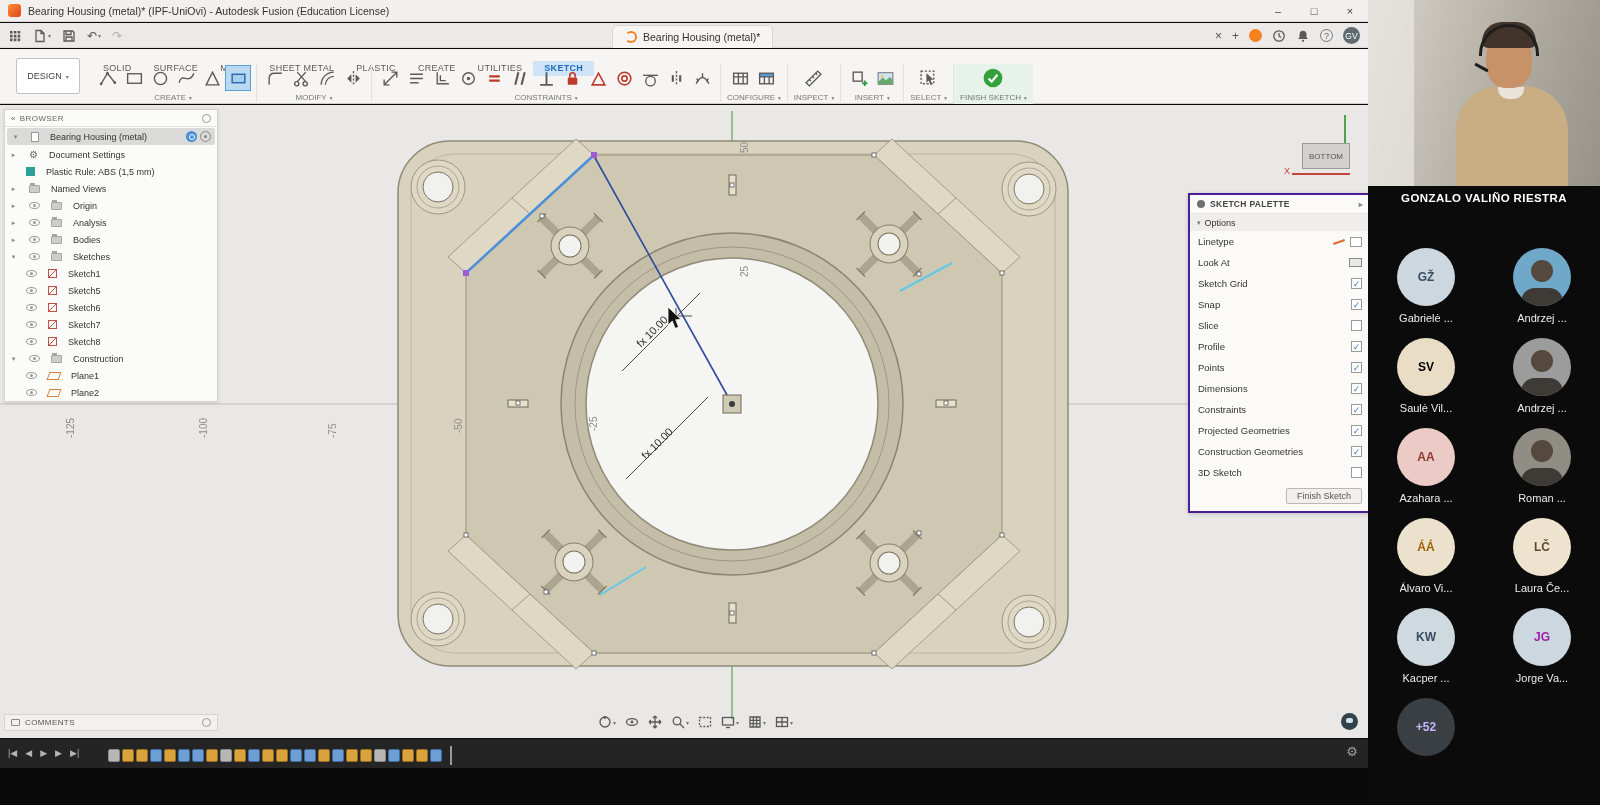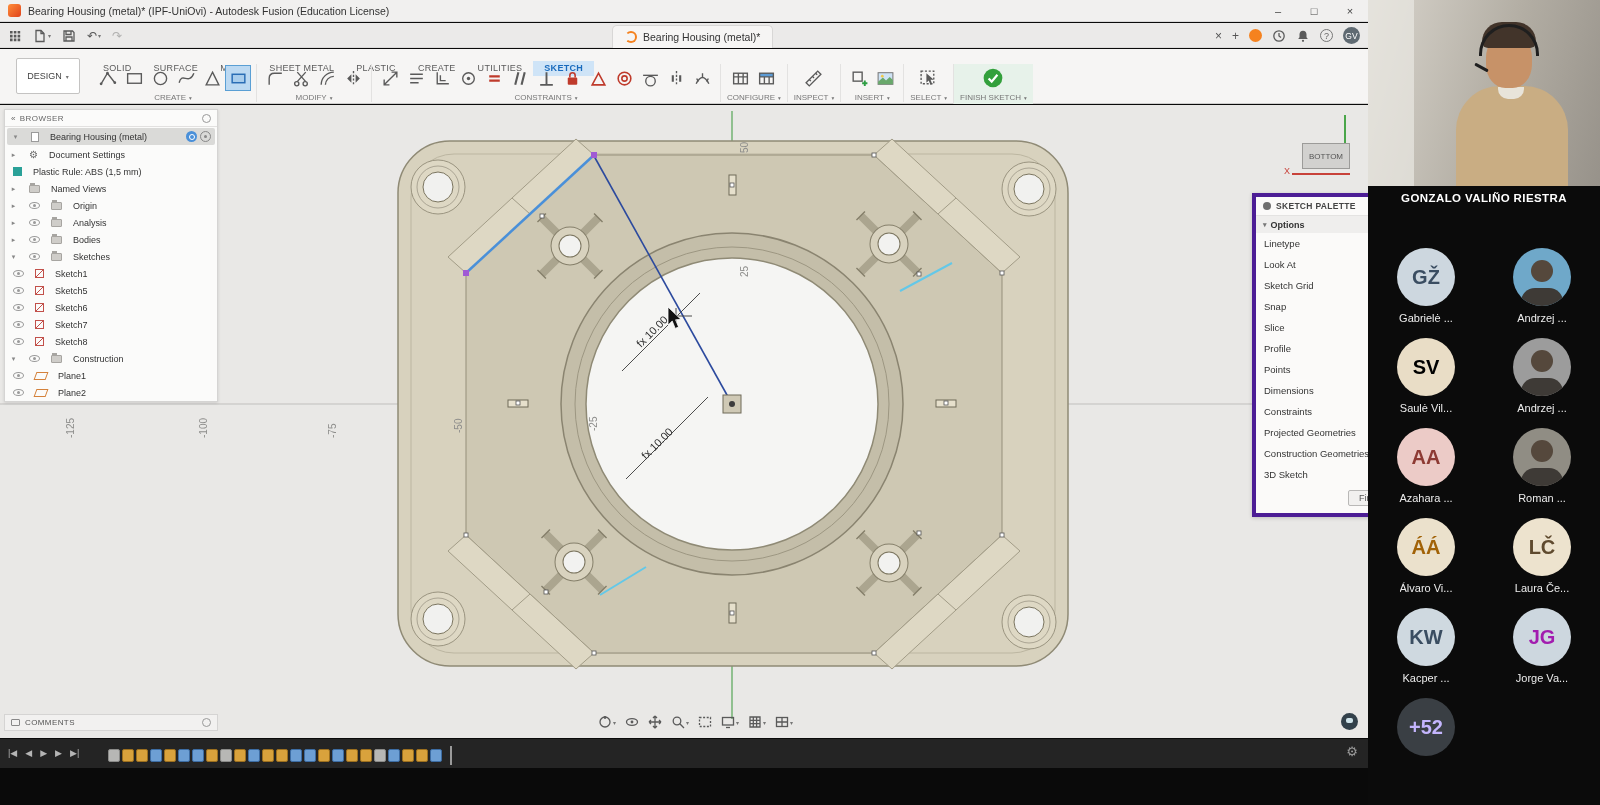--- a/index.html
+++ b/index.html
@@ -49,21 +49,21 @@
 
   .canvas{position:absolute;left:0;top:105px;width:100%;height:633px;background:#e9e8e6;overflow:hidden;}
 
   
   .browser{position:absolute;left:4px;top:4px;width:214px;background:rgba(252,252,251,.94);border:1px solid #d5d4d3;box-shadow:0 1px 3px rgba(0,0,0,.12);box-sizing:border-box;}
   .bheader{height:16px;display:flex;align-items:center;font-size:8px;color:#666;padding:0 6px;gap:4px;border-bottom:1px solid #e2e1e0;letter-spacing:.4px;}
   .bh-dot{margin-left:auto;width:9px;height:9px;border-radius:50%;border:1px solid #999;box-sizing:border-box;}
   .brow{height:17px;display:flex;align-items:center;font-size:9px;color:#333;padding-left:4px;gap:11px;white-space:nowrap;}
   .brow.root{background:#dadad8;border-radius:2px;margin:1px 2px;}
   .brow .ar{width:9px;font-size:7px;color:#888;text-align:center;flex:none;}
-  .ind1{padding-left:8px;}
+  .ind1{padding-left:21px;}
   .eye{width:11px;height:7px;border:1px solid #9a9a9a;border-radius:50%;position:relative;flex:none;box-sizing:border-box;}
   .eye::after{content:"";position:absolute;left:2.5px;top:1px;width:3px;height:3px;border-radius:50%;background:#9a9a9a;}
   .fold{width:11px;height:8px;background:#cfcdc9;border:1px solid #a7a5a1;border-radius:1px;flex:none;position:relative;box-sizing:border-box;}
   .fold::before{content:"";position:absolute;left:0;top:-3px;width:5px;height:2px;background:#a7a5a1;}
   .sk-ic{width:9px;height:9px;border:1px solid #c2504a;flex:none;background:linear-gradient(135deg,transparent 44%,#c2504a 44%,#c2504a 56%,transparent 56%);box-sizing:border-box;}
   .pl-ic{width:12px;height:8px;border:1px solid #d4813a;transform:skewX(-20deg);flex:none;box-sizing:border-box;}
   .gear-ic{font-size:10px;color:#666;line-height:1;flex:none;}
   .cube-ic{width:9px;height:9px;background:#2aa198;flex:none;}
   .doc-ic{width:8px;height:10px;background:#fff;border:1px solid #9a9a9a;flex:none;box-sizing:border-box;}
   .root-tools{margin-left:auto;display:flex;gap:3px;padding-right:4px;align-items:center;}
@@ -74,25 +74,25 @@
 
   .comments{position:absolute;left:4px;top:609px;width:214px;height:17px;background:#f2f1f0;border:1px solid #d5d4d3;display:flex;align-items:center;font-size:8px;color:#555;padding:0 6px;gap:5px;box-sizing:border-box;letter-spacing:.4px;}
   .cm-ic{width:9px;height:7px;border:1px solid #888;border-radius:1px;box-sizing:border-box;}
   .cm-dot{margin-left:auto;width:9px;height:9px;border-radius:50%;border:1px solid #999;box-sizing:border-box;}
 
   .navbar{position:absolute;left:598px;top:606px;height:22px;display:flex;align-items:center;gap:9px;}
   .nv{display:flex;align-items:center;gap:1px;color:#666;}
   .nv svg{width:14px;height:14px;}
 
   
-  .palette{position:absolute;left:1252px;top:88px;width:184px;background:#fbfaf9;border:4px solid #4c1d95;box-shadow:0 1px 4px rgba(0,0,0,.18);box-sizing:border-box;}
+  .palette{position:absolute;left:1188px;top:88px;width:184px;background:#fbfaf9;border:2px solid #4c1d95;box-shadow:0 1px 4px rgba(0,0,0,.18);box-sizing:border-box;}
   .pheader{height:18px;display:flex;align-items:center;gap:5px;padding:0 7px;font-size:8.5px;font-weight:bold;color:#444;letter-spacing:.3px;border-bottom:1px solid #e4e3e2;}
   .p-ic{width:8px;height:8px;border-radius:50%;background:#6f6f6f;flex:none;}
   .pcollapse{margin-left:auto;color:#888;font-size:8px;}
-  .psection{height:17px;display:flex;align-items:center;gap:4px;padding:0 7px;font-size:9px;font-weight:bold;color:#333;background:#efeeed;}
+  .psection{height:17px;display:flex;align-items:center;gap:4px;padding:0 7px;font-size:9px;font-weight:normal;color:#333;background:#efeeed;}
   .psection .ar{font-size:7px;color:#777;}
   .prow{height:21px;display:flex;align-items:center;padding:0 8px;font-size:9.5px;color:#333;}
   .pctrl{margin-left:auto;display:flex;gap:4px;align-items:center;}
   .cb{width:11px;height:11px;border:1px solid #9a9a99;background:#fff;font-size:9px;line-height:10px;text-align:center;color:#3a78c2;box-sizing:border-box;}
   .cb.on::after{content:"✓";}
   .lt1{width:14px;height:10px;position:relative;}
   .lt1::after{content:"";position:absolute;left:1px;top:4px;width:12px;height:2px;background:#e06a2b;transform:rotate(-20deg);}
   .lt2{width:12px;height:10px;border:1px solid #9a9a99;background:#fff;box-sizing:border-box;}
   .lk{width:13px;height:9px;border:1px solid #888;background:#e8e8e6;box-sizing:border-box;}
   .pfinish{display:flex;justify-content:flex-end;padding:5px 8px 7px;}
@@ -124,21 +124,21 @@
   .win-light{position:absolute;left:0;top:0;width:46px;height:186px;background:#eae8e3;opacity:.7;}
   .body-sw{position:absolute;left:88px;top:86px;width:112px;height:100px;background:#c9ad83;border-radius:44px 44px 0 0;}
   .collar{position:absolute;left:130px;top:87px;width:26px;height:12px;background:#e8e4da;border-radius:0 0 10px 10px;}
   .head{position:absolute;left:118px;top:32px;width:46px;height:56px;background:#c79268;border-radius:46% 46% 42% 42%;}
   .hair{position:absolute;left:114px;top:22px;width:54px;height:26px;background:#42342a;border-radius:26px 26px 8px 8px;}
   .headset{position:absolute;left:111px;top:24px;width:60px;height:32px;border:3px solid #1f1f1f;border-bottom:none;border-radius:30px 30px 0 0;box-sizing:border-box;}
   .mic{position:absolute;left:106px;top:66px;width:15px;height:3px;background:#1f1f1f;border-radius:2px;transform:rotate(28deg);}
   .pname{position:absolute;left:0;top:192px;width:100%;text-align:center;color:#fff;font-size:11.5px;font-weight:bold;letter-spacing:.4px;}
   .pgrid{position:absolute;left:0;top:248px;width:100%;display:grid;grid-template-columns:1fr 1fr;row-gap:12px;justify-items:center;}
   .pcell{display:flex;flex-direction:column;align-items:center;width:104px;}
-  .avatar{width:58px;height:58px;border-radius:50%;display:flex;align-items:center;justify-content:center;font-size:20px;font-weight:bold;position:relative;overflow:hidden;}
+  .avatar{width:58px;height:58px;border-radius:50%;display:flex;align-items:center;justify-content:center;font-size:12px;font-weight:bold;position:relative;overflow:hidden;}
   .avatar.photo::before{content:"";position:absolute;top:12px;left:50%;transform:translateX(-50%);width:22px;height:22px;border-radius:50%;background:#55483c;}
   .avatar.photo::after{content:"";position:absolute;bottom:-6px;left:50%;transform:translateX(-50%);width:42px;height:24px;border-radius:14px 14px 0 0;background:#3e3a36;}
   .avname{margin-top:6px;font-size:11px;color:#ececec;max-width:94px;white-space:nowrap;overflow:hidden;height:14px;}
 </style>
 </head>
 <body>
 
 <div id="root">
 
   <div class="app">

